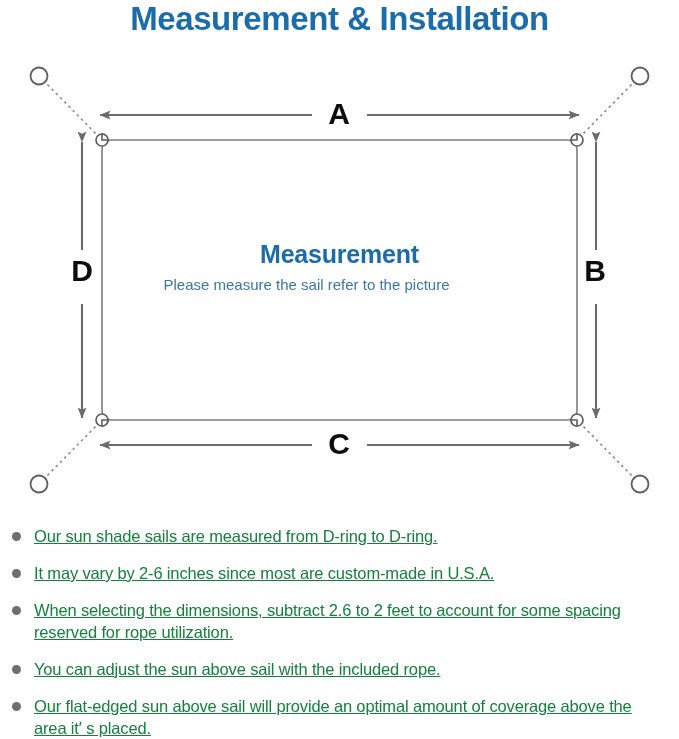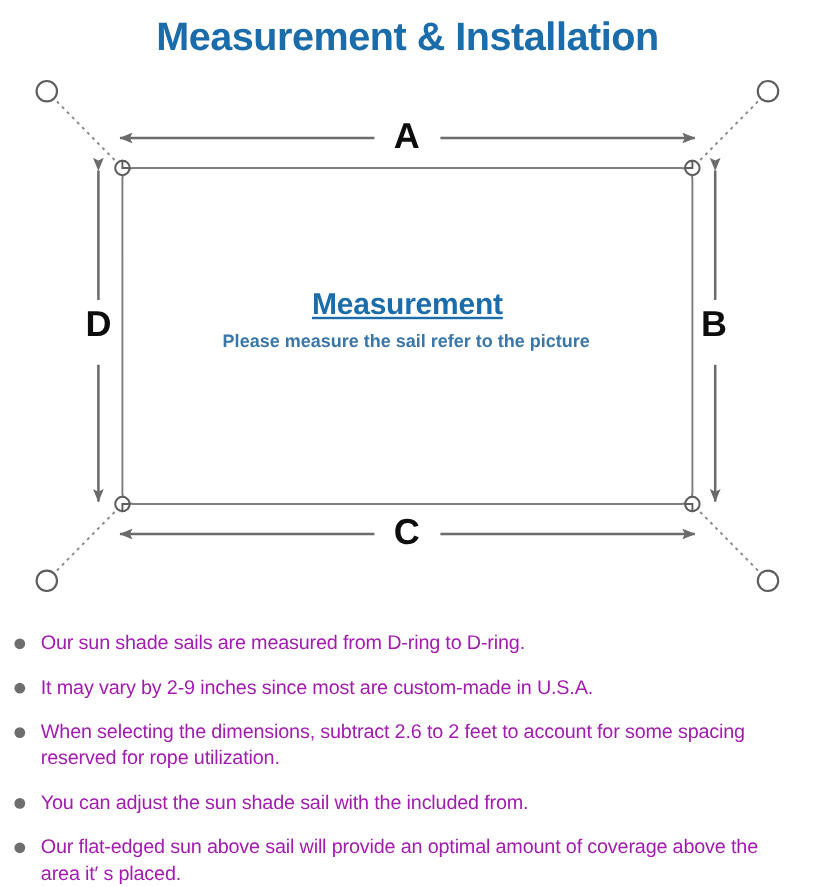--- a/index.html
+++ b/index.html
@@ -22,21 +22,20 @@
     left: 0;
     width: 679px;
     text-align: center;
     font-family: "Liberation Sans", sans-serif;
     font-size: 33px;
     font-weight: bold;
     letter-spacing: -0.4px;
     color: #1b6cab;
     line-height: 38px;
     white-space: nowrap;
-    margin-top: 12px;
   }
 
   
   #diagram {
     position: absolute;
     top: 48px;
     left: 0;
     width: 679px;
     height: 470px;
   }
@@ -52,30 +51,28 @@
     pointer-events: none;
   }
   #center-title {
     left: 0;
     width: 679px;
     top: 192px;
     font-size: 25px;
     font-weight: bold;
     color: #1b6cab;
     letter-spacing: -0.2px;
-    text-decoration: underline;
   }
   #center-sub {
     left: 0;
     width: 613px;
     top: 228px;
     font-size: 15px;
-    font-weight: bold;
+    font-weight: normal;
     color: #3a76a8;
-    padding-left: 32px;
   }
 
   .dim-label {
     position: absolute;
     font-family: "Liberation Sans", sans-serif;
     font-weight: bold;
     font-size: 30px;
     color: #0d0d0d;
     text-align: center;
     white-space: nowrap;
@@ -106,22 +103,23 @@
     border-radius: 50%;
     background: #6e6e6e;
     margin-top: 7px;
     margin-right: 13px;
   }
   .note-text {
     flex: 1 1 auto;
     font-family: "Liberation Sans", sans-serif;
     font-size: 16.5px;
     line-height: 22px;
-    color: #a21caf;
+    color: #15803d;
     letter-spacing: -0.15px;
+    text-decoration: underline;
   }
 </style>
 </head>
 <body>
 
 <div id="page-title">Measurement &amp; Installation</div>
 
 <div id="diagram">
 
   <svg width="679" height="470" viewBox="0 0 679 470">
@@ -197,31 +195,31 @@
 
 <div id="notes">
 
   <div class="note-item">
     <span class="note-bullet"></span>
     <span class="note-text">Our sun shade sails are measured from D-ring to D-ring.</span>
   </div>
 
   <div class="note-item">
     <span class="note-bullet"></span>
-    <span class="note-text">It may vary by 2-9 inches since most are custom-made in U.S.A.</span>
+    <span class="note-text">It may vary by 2-6 inches since most are custom-made in U.S.A.</span>
   </div>
 
   <div class="note-item">
     <span class="note-bullet"></span>
     <span class="note-text">When selecting the dimensions, subtract 2.6 to 2 feet to account for some spacing reserved for rope utilization.</span>
   </div>
 
   <div class="note-item">
     <span class="note-bullet"></span>
-    <span class="note-text">You can adjust the sun shade sail with the included from.</span>
+    <span class="note-text">You can adjust the sun above sail with the included rope.</span>
   </div>
 
   <div class="note-item">
     <span class="note-bullet"></span>
     <span class="note-text">Our flat-edged sun above sail will provide an optimal amount of coverage above the area it′ s placed.</span>
   </div>
 
 </div>
 
 </body></html>

